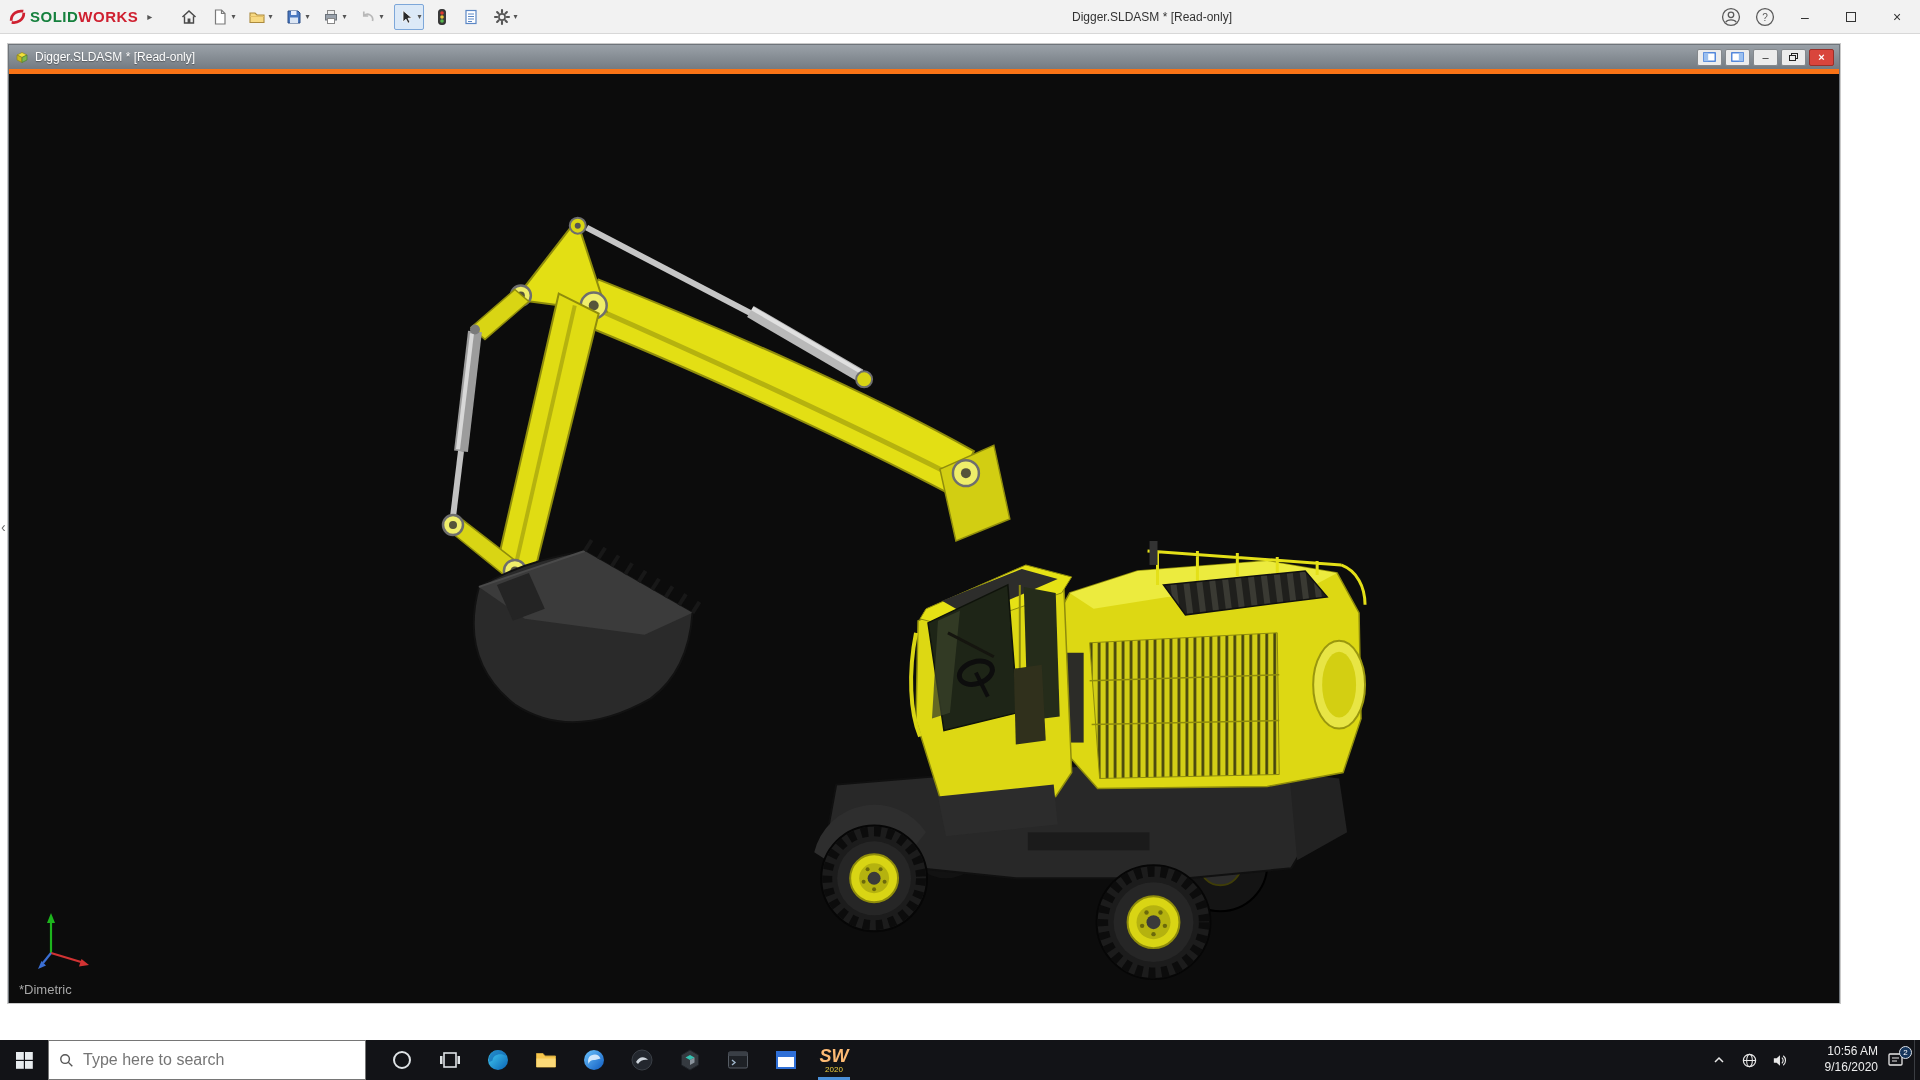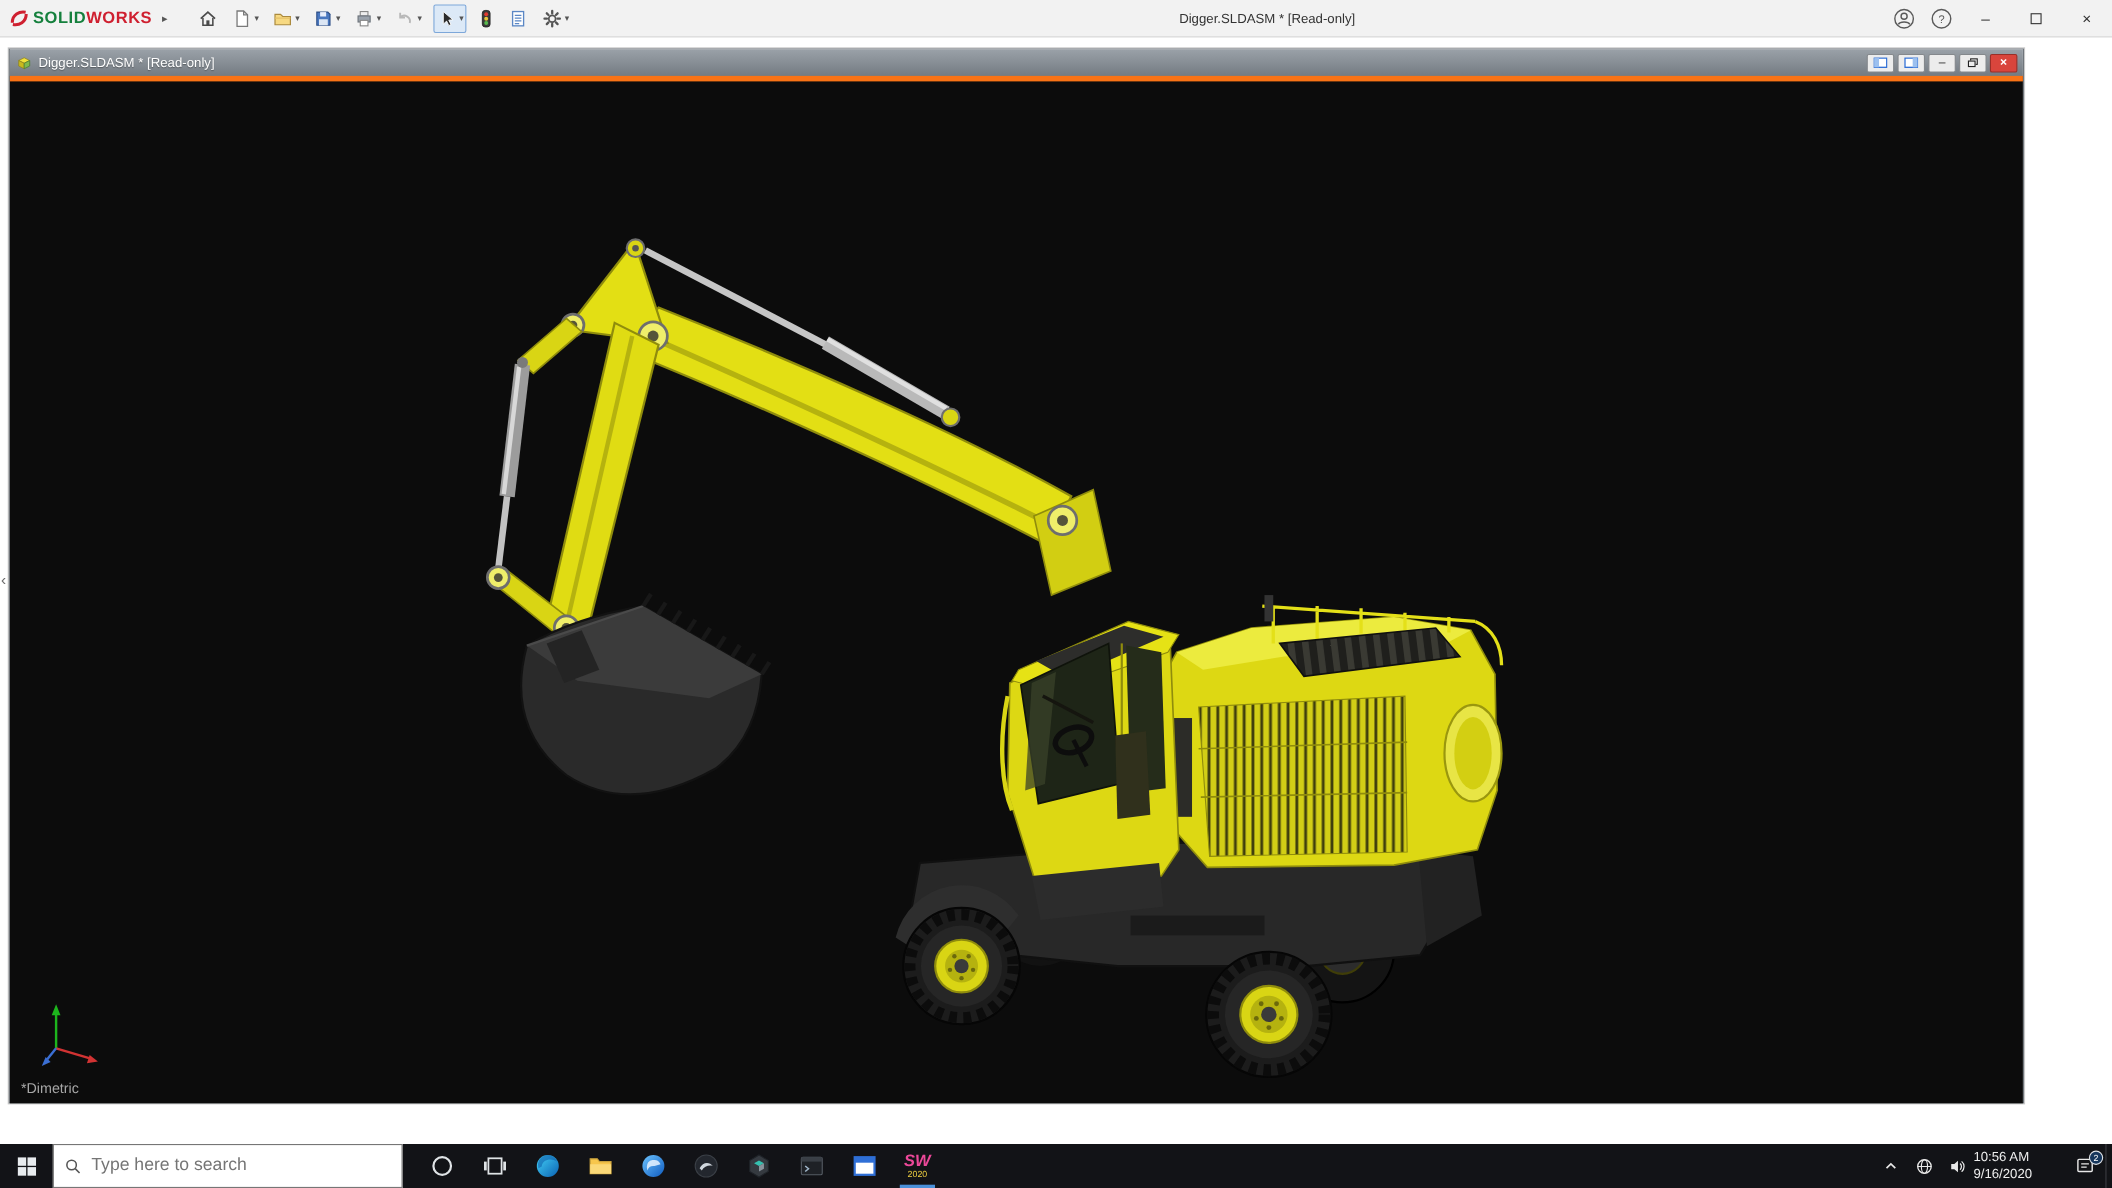--- a/index.html
+++ b/index.html
@@ -58,25 +58,25 @@
   .tb-start { width:48px; display:flex; align-items:center; justify-content:center; }
   .tb-search { width:318px; background:#fff; border:1px solid #767676; display:flex;
     align-items:center; padding:0 10px; gap:9px; }
   .tb-search input { border:none; outline:none; background:transparent; font-size:16px;
     color:#444; width:240px; font-family:"Liberation Sans", sans-serif; }
   .tb-icons { display:flex; margin-left:12px; }
   .tb-icon { width:48px; display:flex; align-items:center; justify-content:center; position:relative; }
   .tb-icon.active::after { content:""; position:absolute; left:8px; right:8px; bottom:0;
     height:3px; background:#4a90d9; }
   .sw-stack { display:flex; flex-direction:column; align-items:center; line-height:1; }
-  .sw-letters { color:#ec4899; font-weight:bold; font-style:italic; font-size:15px; }
+  .sw-letters { color:#fdba74; font-weight:bold; font-style:italic; font-size:18px; }
   .sw-year { color:#f0d040; font-size:8px; margin-top:1px; }
   .tb-tray { margin-left:auto; display:flex; align-items:center; }
   .tray-btn { width:30px; height:40px; display:flex; align-items:center; justify-content:center; position:relative; }
-  .tray-clock { width:84px; text-align:left; font-size:12px; line-height:1.3; }
+  .tray-clock { width:84px; text-align:right; font-size:12px; line-height:1.3; }
   .badge { position:absolute; right:2px; top:6px; width:13px; height:13px; border-radius:50%;
     background:#16365c; border:1px solid #dfe3e8; color:#fff; font-size:8px; display:flex;
     align-items:center; justify-content:center; }
   .show-desktop { width:6px; height:40px; border-left:1px solid #3a3d42; }
 </style>
 </head>
 <body>
 
 <div id="screen">
 

